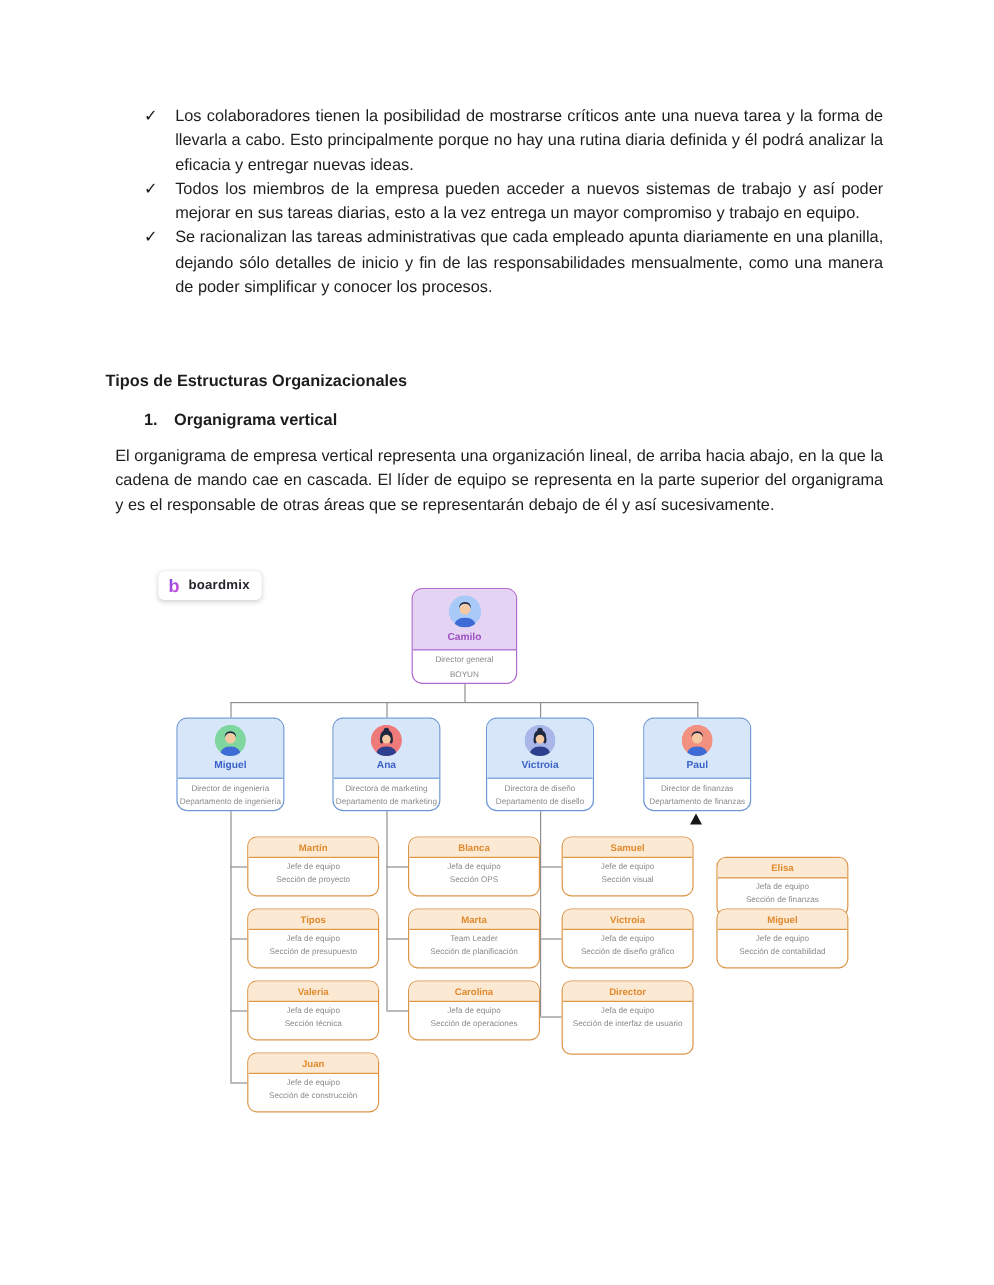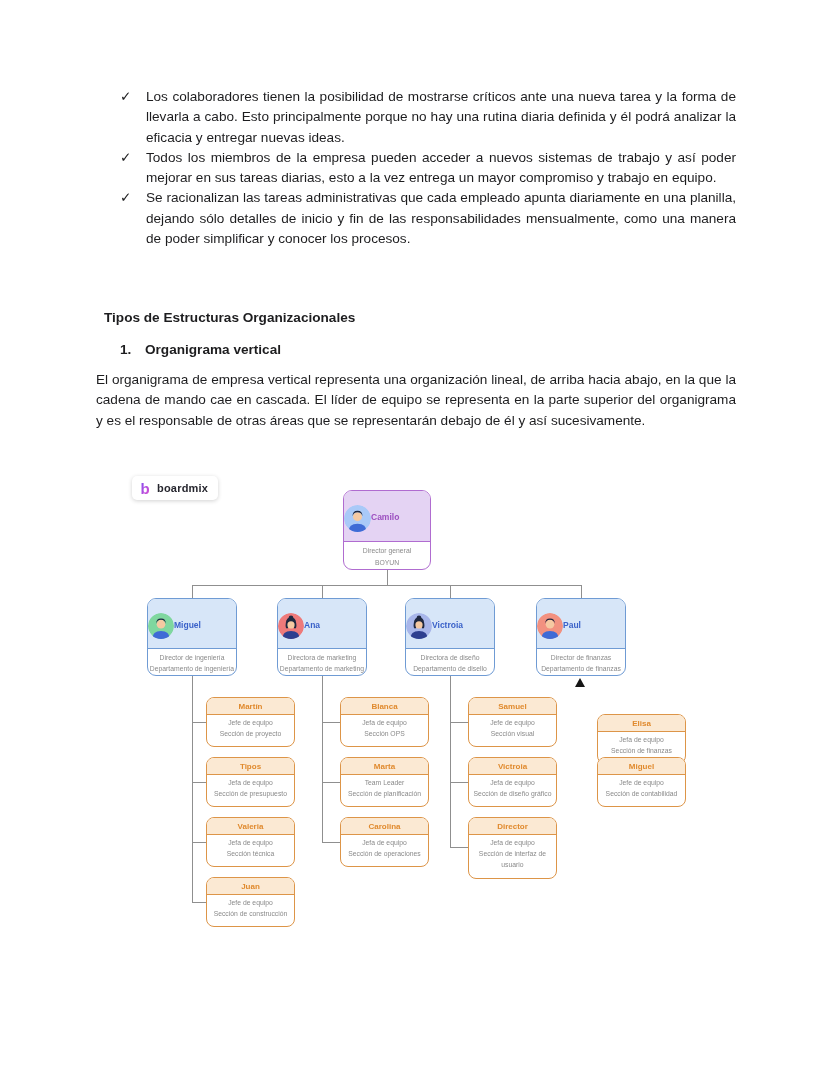--- a/index.html
+++ b/index.html
@@ -6,50 +6,50 @@
   body {
     width:828px; height:1071px; background:#ffffff; position:relative;
     font-family:"Liberation Sans", sans-serif; color:#1d1d1f;
     overflow:hidden;
   }
   
   .bullets { position:absolute; left:96px; top:87px; width:640px; }
   .bullet { display:flex; font-size:13.6px; line-height:20.3px; }
   .bullet .mark { flex:0 0 50px; box-sizing:border-box; padding-left:24px; }
   .bullet .txt { flex:1; text-align:justify; }
-  .section-title { position:absolute; left:104px; top:310px; font-size:13.6px; font-weight:bold; line-height:16px; }
+  .section-title { position:absolute; left:88px; top:310px; font-size:13.6px; font-weight:bold; line-height:16px; }
   .list-line { position:absolute; left:120px; top:342px; font-size:13.6px; font-weight:bold; line-height:16px; display:flex; }
   .list-line .num { width:25px; }
   .paragraph { position:absolute; left:96px; top:370px; width:640px; font-size:13.6px; line-height:20.3px; text-align:justify; }
 
   
   .chart { position:absolute; left:130px; top:472px; width:580px; height:480px; }
   .ln { position:absolute; background:#8f8f8f; }
   .ln.v { width:1px; } .ln.h { height:1px; }
 
   .logo { position:absolute; left:2px; top:4px; height:24px; background:#ffffff; border-radius:5px;
           box-shadow:0 1px 4px rgba(0,0,0,.18); display:flex; align-items:center; gap:4px; padding:0 10px 0 8px; }
   .logo .btext { font-size:11px; font-weight:bold; color:#26262e; letter-spacing:.2px; }
 
   .card { position:absolute; box-sizing:border-box; background:#ffffff; overflow:hidden; }
-  .card .hd { display:flex; flex-direction:row; align-items:center; box-sizing:border-box; }
+  .card .hd { display:flex; flex-direction:column; align-items:center; box-sizing:border-box; }
   .card .bd { text-align:center; color:#8a8a8a; }
 
   .root-card { left:213px; top:18px; width:88px; height:80px; border:1.6px solid #b06cd0; border-radius:9px; }
   .root-card .hd { background:#e4d3f3; height:51px; border-bottom:1.6px solid #b06cd0; width:100%; }
   .root-card .name { color:#9c4fc0; font-size:8.5px; font-weight:bold; margin-top:2px; }
   .root-card .bd { font-size:6.8px; line-height:11.5px; padding-top:3px; }
 
   .mgr-card { top:126px; width:90px; height:78px; border:1.6px solid #6f9bd4; border-radius:9px; }
   .mgr-card .hd { background:#d7e6f8; height:50px; border-bottom:1.6px solid #6f9bd4; width:100%; }
   .mgr-card .name { color:#3b62c9; font-size:8.5px; font-weight:bold; margin-top:2px; }
   .mgr-card .bd { font-size:6.8px; line-height:11px; padding-top:3px; }
   .nw { white-space:nowrap; }
 
-  .team-card { width:89px; height:50px; border:1.5px solid #dd9548; border-radius:8px; }
+  .team-card { width:110px; height:50px; border:1.5px solid #dd9548; border-radius:8px; }
   .team-card .hd { background:#fbe9d3; border-bottom:1.5px solid #dd9548; width:100%;
                    color:#e08a2e; font-size:8px; font-weight:bold; text-align:center;
                    display:block; padding:4px 0 3px; }
   .team-card .bd { font-size:6.8px; line-height:10.8px; padding:3px 2px 4px; }
   .team-card.tall { height:62px; }
 
   .avatar { margin-top:5px; }
   .cursor { position:absolute; left:445px; top:206px; width:0; height:0;
             border-left:5.5px solid transparent; border-right:5.5px solid transparent;
             border-bottom:9.5px solid #151515; }

